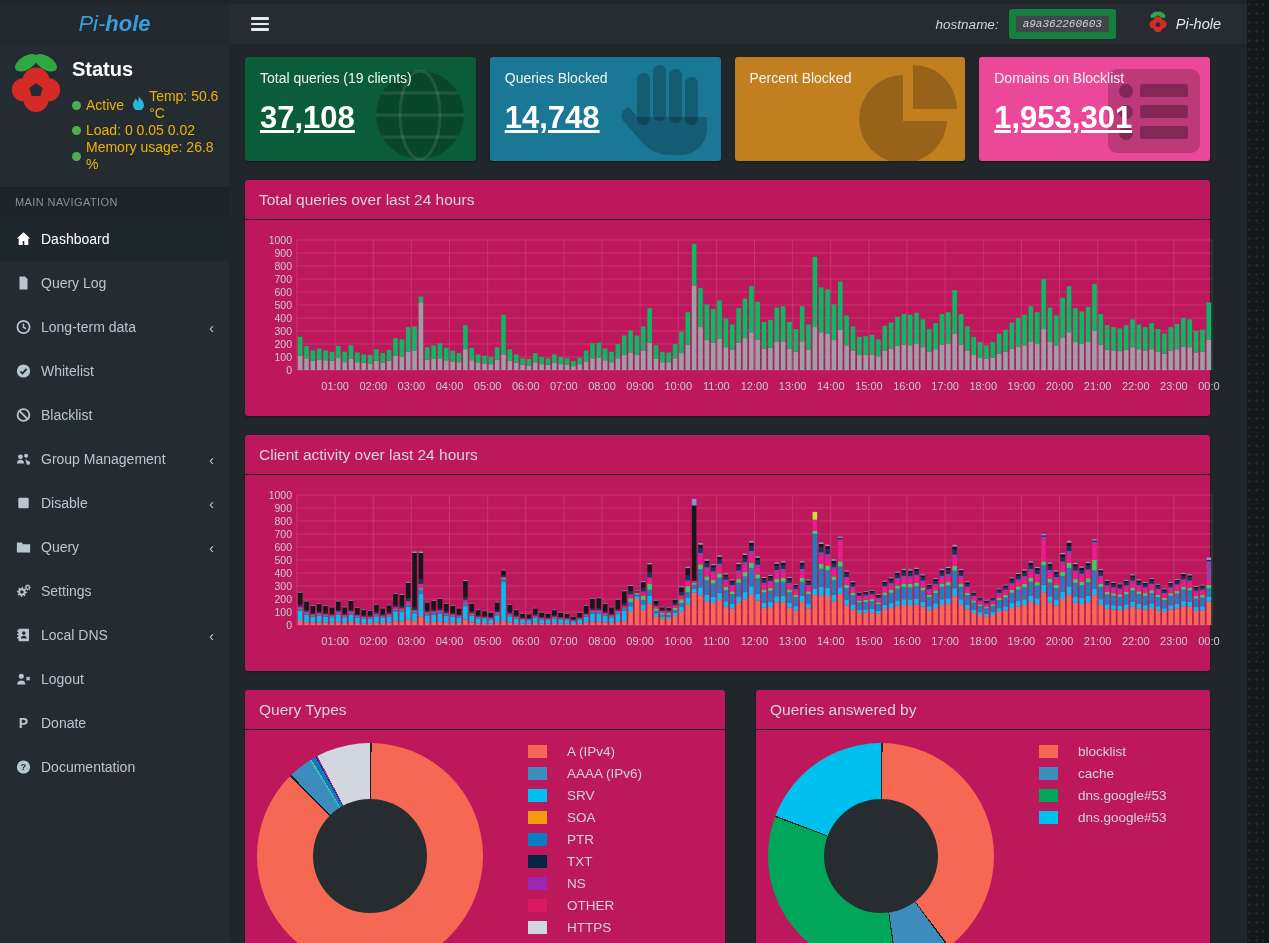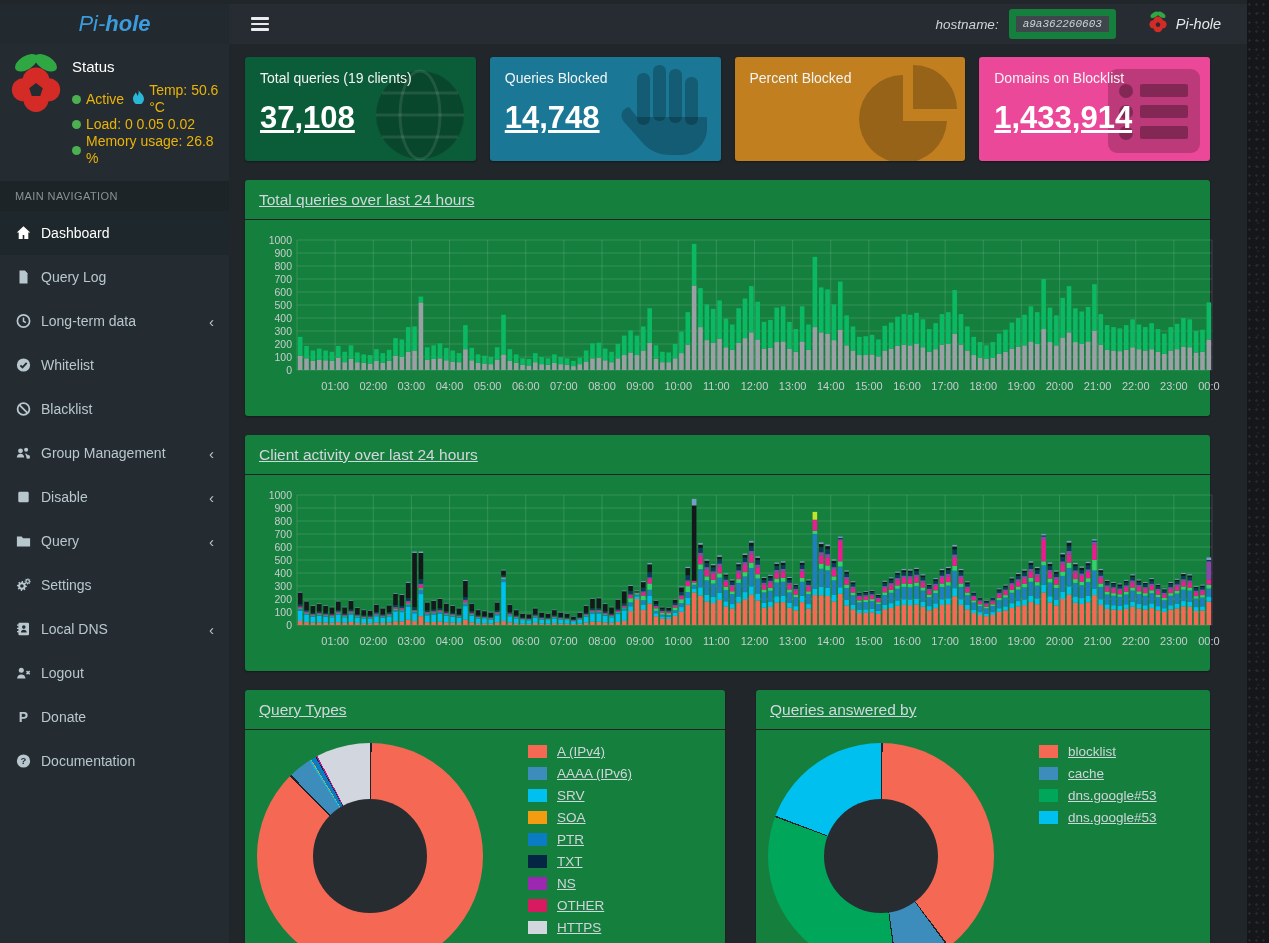--- a/index.html
+++ b/index.html
@@ -27,49 +27,49 @@
   .nav-right { margin-left:auto; display:flex; align-items:center; gap:10px; padding-right:26px; }
   .hostname-label { font-size:13.5px; color:#cfd4d8; }
   .hostname-badge { font-family:"Liberation Mono","DejaVu Sans Mono",monospace; font-size:11px; background:#3f474d; border:7px solid #15803d; border-radius:3px; padding:2px 7px; color:#ccd2d7; }
   .brand-group { display:flex; align-items:center; gap:8px; margin-left:22px; }
   .brand-name { font-size:14.5px; color:#e6e9ec; }
 
   
   .sidebar { position:absolute; left:0; top:40px; bottom:0; width:229px; background:#252c31; }
   .status-box { display:flex; padding:12px 10px 14px 8px; gap:8px; }
   .status-info { padding-top:6px; }
-  .status-title { font-size:15px; font-weight:400; color:#fff; margin-bottom:7px; }
+  .status-title { font-size:20px; font-weight:700; color:#fff; margin-bottom:7px; }
   .status-row { display:flex; align-items:center; gap:5px; font-size:14px; color:#eab308; line-height:17px; }
   .dot { width:9px; height:9px; border-radius:50%; background:#4caf50; display:inline-block; flex:0 0 auto; }
   .nav-label { background:#1d2428; color:#8a9296; font-size:11px; padding:9px 15px; letter-spacing:.4px; }
   .nav-item { display:flex; align-items:center; padding:0 15px; height:44px; font-size:14px; color:#b8c7ce; cursor:pointer; }
   .nav-item.active { background:#1e272c; color:#ffffff; }
   .nav-item .nicon { width:17px; height:16px; margin-right:9px; flex:0 0 auto; color:#b8c7ce; }
   .nav-item.active .nicon { color:#ffffff; }
   .nav-item .chev { margin-left:auto; font-size:15px; color:#b8c7ce; line-height:1; }
 
   
   .content { position:absolute; left:229px; top:40px; right:22px; bottom:0; padding:17px 15px 0 16px; overflow:hidden; }
   .cards { display:grid; grid-template-columns:repeat(4,1fr); gap:14px; margin-bottom:19px; }
   .card { position:relative; height:104px; border-radius:3px; padding:13px 15px; overflow:hidden; box-shadow:0 1px 2px rgba(0,0,0,.35); }
   .card-title { font-size:14px; color:#f3f5f4; position:relative; z-index:2; }
   .card-value { font-size:31px; font-weight:700; color:#ffffff; margin-top:14px; position:relative; z-index:2;text-decoration:underline; }
   .card-ico { position:absolute; right:6px; top:8px; z-index:1; }
 
-  .panel { background:#15803d; border-radius:3px; box-shadow:0 1px 2px rgba(0,0,0,.35); margin-bottom:19px;text-decoration:underline; }
+  .panel { background:#be185d; border-radius:3px; box-shadow:0 1px 2px rgba(0,0,0,.35); margin-bottom:19px; }
   .panel-header { padding:11px 14px 10px; border-bottom:1px solid #1c2125; font-size:15.5px; color:#d2d6de; }
   .panel-body { padding:12px 12px 10px; }
 
   .two-col { display:grid; grid-template-columns:480px 1fr; gap:31px; }
   .donut-panel { height:400px; }
   .donut-body { display:flex; padding:13px 12px; }
   .donut { width:226px; height:226px; border-radius:50%; position:relative; flex:0 0 auto; }
   .donut::after { content:""; position:absolute; inset:56px; border-radius:50%; background:#272c31; }
   .legend { margin-left:45px; padding-top:1px; }
-  .legend-item { display:flex; align-items:center; gap:10px; margin-bottom:7px; cursor:pointer; }
+  .legend-item { display:flex; align-items:center; gap:20px; margin-bottom:7px; cursor:pointer; }
   .legend-box { width:19px; height:13px; flex:0 0 auto; }
   .legend-label { font-size:13.5px; color:#cfd4da; }
 
   svg text { font-family:"Liberation Sans","DejaVu Sans",sans-serif; }
 </style>
 </head>
 <body>
 
 <div class="app">
 
@@ -286,21 +286,21 @@
               <g fill="rgba(0,0,0,0.30)">
                 <circle cx="22" cy="26" r="7"></circle>
                 <rect x="36" y="19" width="48" height="13" rx="2"></rect>
                 <circle cx="22" cy="47" r="7"></circle>
                 <rect x="36" y="40" width="48" height="13" rx="2"></rect>
                 <circle cx="22" cy="68" r="7"></circle>
                 <rect x="36" y="61" width="48" height="13" rx="2"></rect>
               </g>
             </svg></div>
           <div class="card-title">Domains on Blocklist</div>
-          <div class="card-value">1,433,914</div>
+          <div class="card-value">1,953,301</div>
         </div>
       </div>
 
     <div class="panel">
       <div class="panel-header">Total queries over last 24 hours</div>
       <div class="panel-body">
           <div id="chart-total"><svg width="963" height="170">
               <line x1="40" y1="138" x2="955" y2="138" stroke="rgba(255,255,255,0.13)" stroke-width="1"></line>
               <text x="35" y="141.6" text-anchor="end" font-size="10.5" fill="#c8cccf">0</text>
               <line x1="40" y1="125" x2="955" y2="125" stroke="rgba(255,255,255,0.13)" stroke-width="1"></line>

